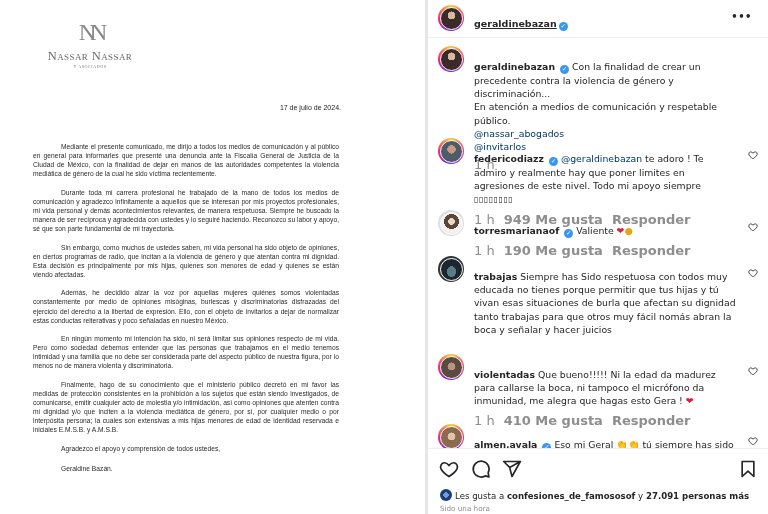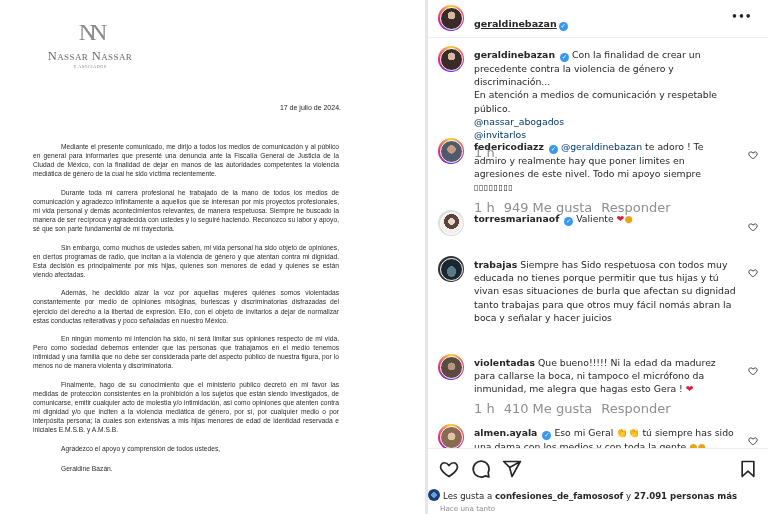--- a/index.html
+++ b/index.html
@@ -33,33 +33,33 @@
   .av-ry .avatar-inner { background: radial-gradient(circle at 50% 45%, #b59680 0 25%, #5a4a40 26% 100%); }
   .av-aa .avatar-inner { background: radial-gradient(circle at 50% 45%, #e0c4a8 0 25%, #8a6a50 26% 100%); }
 
   .username { font-weight: bold; font-size: 9.5px; color: #262626; }
   .verified { display: inline-block; width: 9px; height: 9px; border-radius: 50%; background: #3897f0; color: #fff; font-size: 6.5px; line-height: 9px; text-align: center; vertical-align: -1px; margin-left: 2px; font-weight: bold; }
   .more { position: absolute; right: 16px; top: 11px; font-size: 10px; letter-spacing: 0.5px; color: #262626; font-weight: bold; }
 
   .scroll { position: absolute; left: 0; top: 38px; width: 340px; height: 410px; overflow: hidden; }
   .row { position: absolute; left: 0; width: 340px; }
   .row .avatar { left: 10px; top: 0; width: 26px; height: 26px; }
-  .row .content { position: absolute; left: 46px; top: 2px; width: 262px; font-size: 9.3px; line-height: 13.2px; color: #262626; }
+  .row .content { position: absolute; left: 46px; top: 14px; width: 262px; font-size: 9.3px; line-height: 13.2px; color: #262626; }
   .row .content .username { font-size: 9.3px; margin-right: 3px; }
   .mention { color: #00376b; }
   .meta { font-size: 13px; color: #8e8e8e; margin-top: 6px; }
   .meta span { margin-right: 9px; }
-  .meta .bold { font-weight: normal; }
+  .meta .bold { font-weight: bold; }
   .heart-sm { position: absolute; right: 10px; top: 12px; width: 10px; height: 10px; }
   .emoji-heart { color: #e0203a; }
   .emoji-clap { color: #e8a317; }
 
   .actions { position: absolute; left: 0; top: 448px; width: 340px; height: 66px; border-top: 1px solid #efefef; background: #fff; }
   .act-icon { position: absolute; top: 10px; width: 20px; height: 20px; }
-  .likes-line { position: absolute; left: 0; top: 40px; font-size: 8.6px; color: #262626; white-space: nowrap; }
+  .likes-line { position: absolute; left: 12px; top: 40px; font-size: 8.6px; color: #262626; white-space: nowrap; }
   .likes-line .bold { font-weight: bold; }
   .mini-av { display: inline-block; width: 12px; height: 12px; border-radius: 50%; background: radial-gradient(circle at 50% 50%, #6aa0d8 0 30%, #1a3e78 31% 100%); vertical-align: -2px; margin-right: 3px; }
   .time-ago { position: absolute; left: 12px; top: 55px; font-size: 7.2px; color: #8e8e8e; }
 </style>
 </head>
 <body>
 
 <div class="letter">
   <div class="logo">
     <div class="logo-mono">NN</div>
@@ -120,20 +120,21 @@
           <path d="M12 21s-7.5-4.6-9.6-9.1C0.9 8.5 2.8 4.5 6.6 4.5c2.2 0 3.7 1.3 5.4 3.2 1.7-1.9 3.2-3.2 5.4-3.2 3.8 0 5.7 4 4.2 7.4C19.5 16.4 12 21 12 21z" fill="none" stroke="#262626" stroke-width="2"></path>
         </svg>
     </div>
 
     <div class="row" style="top:172px;">
       <div class="avatar av-tm">
           <div class="avatar-inner"></div>
         </div>
       <div class="content">
         <span class="username">torresmarianaof</span><span class="verified" style="margin-right:3px;">✓</span><span>Valiente </span><span class="emoji-heart">❤</span><span class="emoji-clap">●</span>
+        <div class="meta"><span>1 h</span><span class="bold">190 Me gusta</span><span class="bold">Responder</span></div>
       </div>
       <svg class="heart-sm" viewBox="0 0 24 24">
           <path d="M12 21s-7.5-4.6-9.6-9.1C0.9 8.5 2.8 4.5 6.6 4.5c2.2 0 3.7 1.3 5.4 3.2 1.7-1.9 3.2-3.2 5.4-3.2 3.8 0 5.7 4 4.2 7.4C19.5 16.4 12 21 12 21z" fill="none" stroke="#262626" stroke-width="2"></path>
         </svg>
     </div>
 
     <div class="row" style="top:218px;">
       <div class="avatar av-nf">
           <div class="avatar-inner"></div>
         </div>
@@ -180,15 +181,15 @@
       </svg>
     <svg class="act-icon" style="left:74px;" viewBox="0 0 24 24">
         <path d="M22 3L9.2 10.1M22 3H2l7.2 7.1L12 21Z" fill="none" stroke="#262626" stroke-width="2" stroke-linejoin="round"></path>
       </svg>
     <svg class="act-icon" style="left:310px;" viewBox="0 0 24 24">
         <path d="M19 21l-7-6.5L5 21V3h14z" fill="none" stroke="#262626" stroke-width="2" stroke-linejoin="round"></path>
       </svg>
     <div class="likes-line">
       <span class="mini-av"></span><span>Les gusta a </span><span class="bold">confesiones_de_famososof</span><span> y </span><span class="bold">27.091 personas más</span>
     </div>
-    <div class="time-ago">Hace una tanto</div>
+    <div class="time-ago">Sido una hora</div>
   </div>
 </div>
 
 </body></html>

